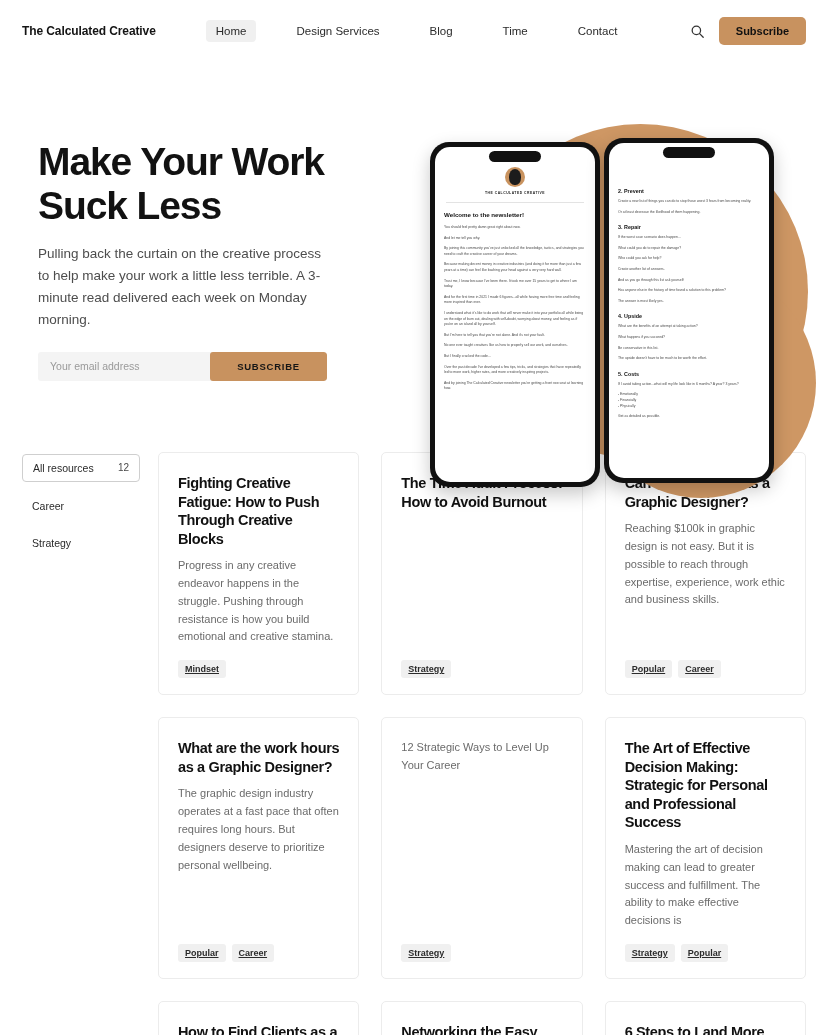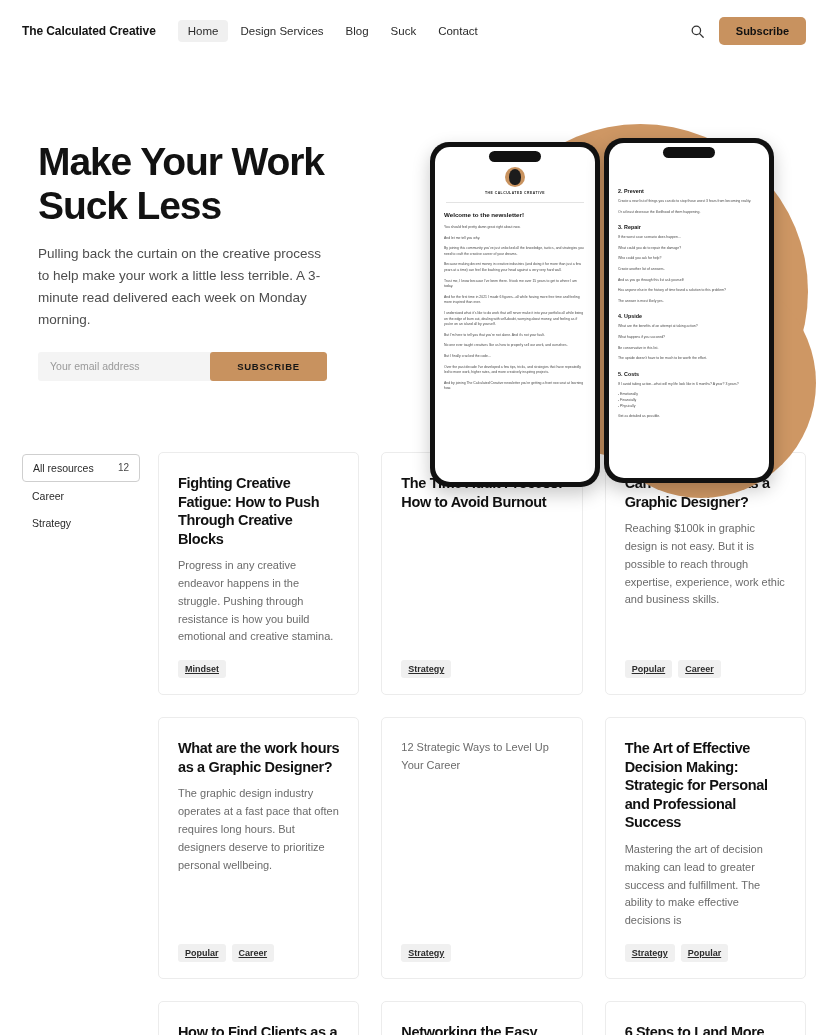--- a/index.html
+++ b/index.html
@@ -34,20 +34,21 @@
     gap: 2px;
     margin-left: 22px;
   }
   .nav-link {
     font-size: 11.5px;
     color: #2b2b2b;
     padding: 5px 10px;
     border-radius: 4px;
     white-space: nowrap;
     cursor: pointer;
+    margin-left: 28px;
   }
   .nav-link.active { background: #f0f0f0; }
   .nav-right {
     margin-left: auto;
     display: flex;
     align-items: center;
     gap: 14px;
   }
   .search-icon { width: 15px; height: 15px; display: block; cursor: pointer; }
   .subscribe-btn {
@@ -213,21 +214,21 @@
   }
   .filters { width: 118px; flex: none; padding-top: 2px; }
   .filter {
     font-size: 10.5px;
     color: #2a2a2a;
     padding: 7px 10px;
     border-radius: 4px;
     display: flex;
     justify-content: space-between;
     cursor: pointer;
-    margin-bottom: 1px;
+    margin-bottom: 11px;
   }
   .filter.active { border: 1px solid #cfcfcf; background: #fff; }
   .filter .count { color: #4a4a4a; font-size: 10px; }
 
   .grid {
     flex: 1;
     display: grid;
     grid-template-columns: repeat(3, 1fr);
     gap: 22px;
   }
@@ -269,21 +270,21 @@
 </style>
 </head>
 <body>
 
 <div class="nav">
   <div class="brand">The Calculated Creative</div>
   <div class="nav-links">
     <div class="nav-link active">Home</div>
     <div class="nav-link">Design Services</div>
     <div class="nav-link">Blog</div>
-    <div class="nav-link">Suck</div>
+    <div class="nav-link">Time</div>
     <div class="nav-link">Contact</div>
   </div>
   <div class="nav-right">
     <svg class="search-icon" viewBox="0 0 20 20" fill="none" stroke="#333" stroke-width="1.7">
       <circle cx="8.5" cy="8.5" r="5.6"></circle>
         <line x1="12.8" y1="12.8" x2="17.6" y2="17.6" stroke-linecap="round"></line>
     </svg>
     <button class="subscribe-btn">Subscribe</button>
   </div>
 </div>

